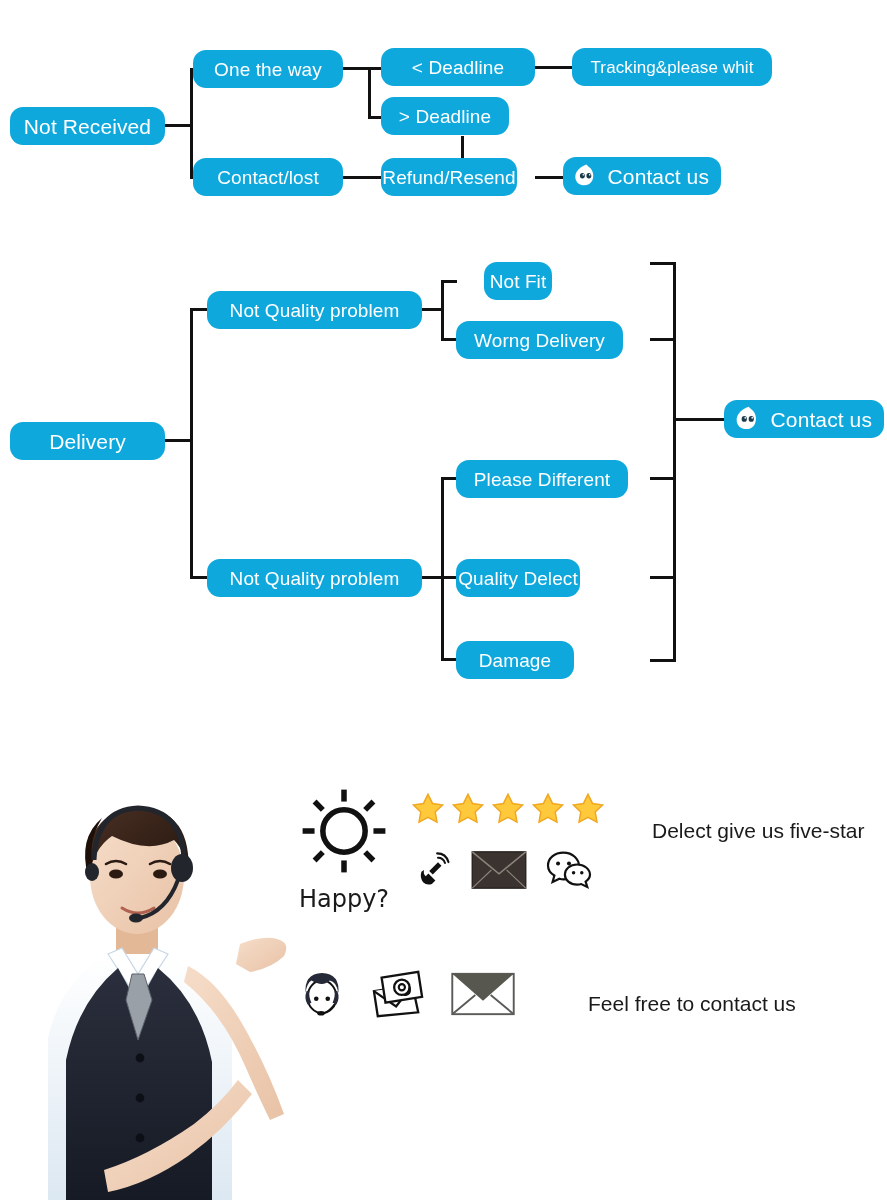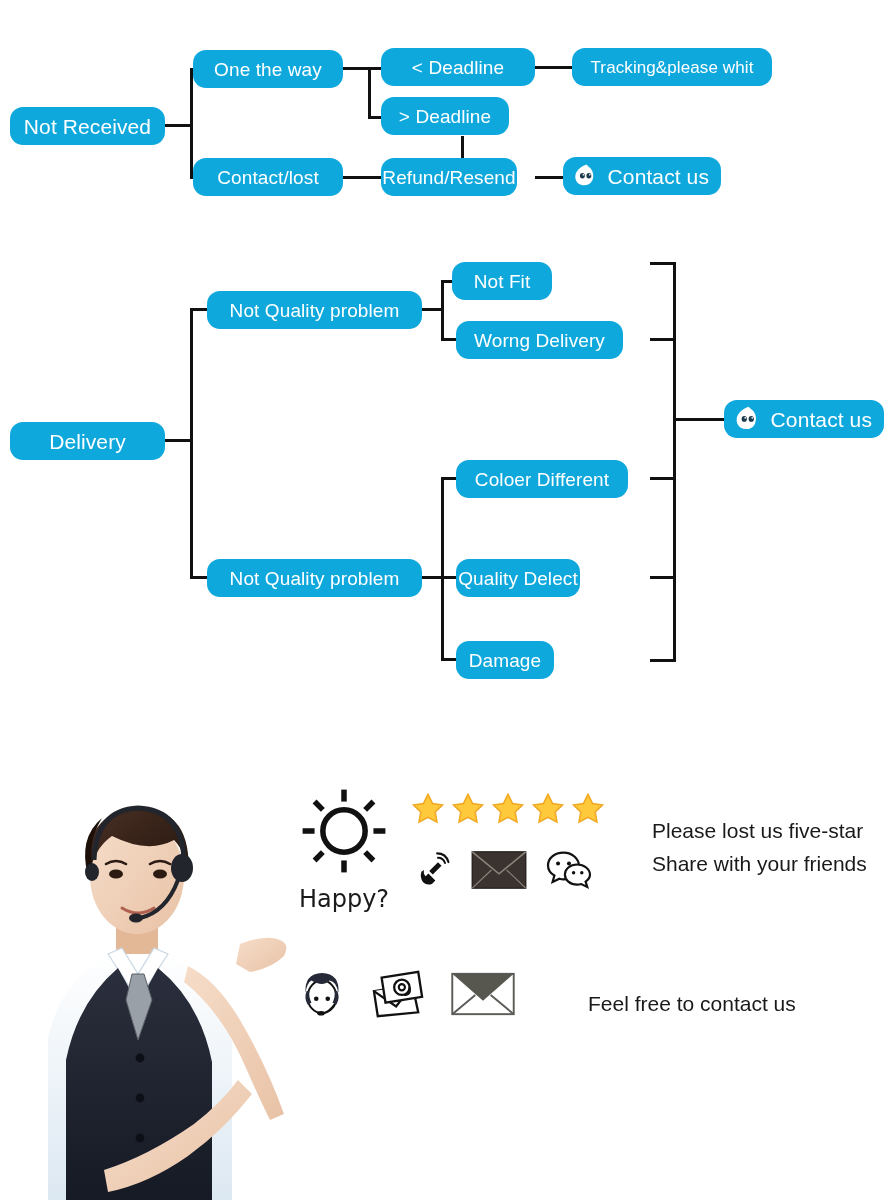--- a/index.html
+++ b/index.html
@@ -128,47 +128,47 @@
 
     <div class="node" style="left:207px; top:291px; width:215px;">
       <span>Not Quality problem</span>
     </div>
 
     <div class="h-line" style="left:422px; top:308px; width:22px;"></div>
     <div class="v-line" style="left:441px; top:281px; height:60px;"></div>
     <div class="h-line" style="left:441px; top:280px; width:16px;"></div>
     <div class="h-line" style="left:441px; top:338px; width:16px;"></div>
 
-    <div class="node" style="left:452px; top:262px; width:100px;">
+    <div class="node" style="left:484px; top:262px; width:68px;">
       <span>Not Fit</span>
     </div>
 
     <div class="node" style="left:456px; top:321px; width:167px;">
       <span>Worng Delivery</span>
     </div>
 
     <div class="node" style="left:207px; top:559px; width:215px;">
       <span>Not Quality problem</span>
     </div>
 
     <div class="h-line" style="left:422px; top:576px; width:22px;"></div>
     <div class="v-line" style="left:441px; top:478px; height:182px;"></div>
     <div class="h-line" style="left:441px; top:477px; width:16px;"></div>
     <div class="h-line" style="left:441px; top:576px; width:16px;"></div>
     <div class="h-line" style="left:441px; top:658px; width:16px;"></div>
 
     <div class="node" style="left:456px; top:460px; width:172px;">
-      <span>Coloer Different</span>
+      <span>Please Different</span>
     </div>
 
     <div class="node" style="left:456px; top:559px; width:124px;">
       <span>Quality Delect</span>
     </div>
 
-    <div class="node" style="left:456px; top:641px; width:98px;text-align:right;">
+    <div class="node" style="left:456px; top:641px; width:118px;text-align:right;">
       <span>Damage</span>
     </div>
 
     <div class="v-line" style="left:673px; top:262px; height:400px;"></div>
     <div class="h-line" style="left:650px; top:262px; width:26px;"></div>
     <div class="h-line" style="left:650px; top:338px; width:26px;"></div>
     <div class="h-line" style="left:650px; top:477px; width:26px;"></div>
     <div class="h-line" style="left:650px; top:576px; width:26px;"></div>
     <div class="h-line" style="left:650px; top:659px; width:26px;"></div>
     <div class="h-line" style="left:673px; top:418px; width:52px;"></div>
@@ -325,22 +325,21 @@
               <circle cx="25" cy="16" r="2.2" fill="#111"></circle>
               <path d="M34 17 C26 17 20.5 22 20.5 28 C20.5 34 26 39 34 39 C35.5 39 37 38.8 38.4 38.4 L45 41.5 L43.2 35.8 C46.3 33.7 48 31 48 28 C48 22 41.5 17 34 17 Z" fill="#fff" stroke="#111" stroke-width="2.4"></path>
               <circle cx="30" cy="26" r="1.9" fill="#111"></circle>
               <circle cx="39" cy="26" r="1.9" fill="#111"></circle>
             </svg>
           </span>
         </div>
       </div>
 
       <div style="margin-left:46px; margin-top:30px;">
-        <div class="msg">Please lost us five-star</div>
-        <div class="msg">Share with your friends</div>
+        <div class="msg">Delect give us five-star</div>
       </div>
     </div>
 
     <div class="row" style="left:290px; top:180px;">
 
       <div class="small-icons" style="margin-left:8px; margin-top:28px; gap:24px;">
         <span>
           <svg width="48" height="52" viewBox="0 0 50 54" aria-hidden="true">
             <ellipse cx="25" cy="30" rx="15" ry="17" fill="#fff" stroke="#111" stroke-width="2"></ellipse>
             <path d="M8 26 Q6 6 25 5 Q44 6 42 26 Q40 14 33 13 Q26 20 14 13 Q9 16 8 26 Z" fill="#262a38"></path>

